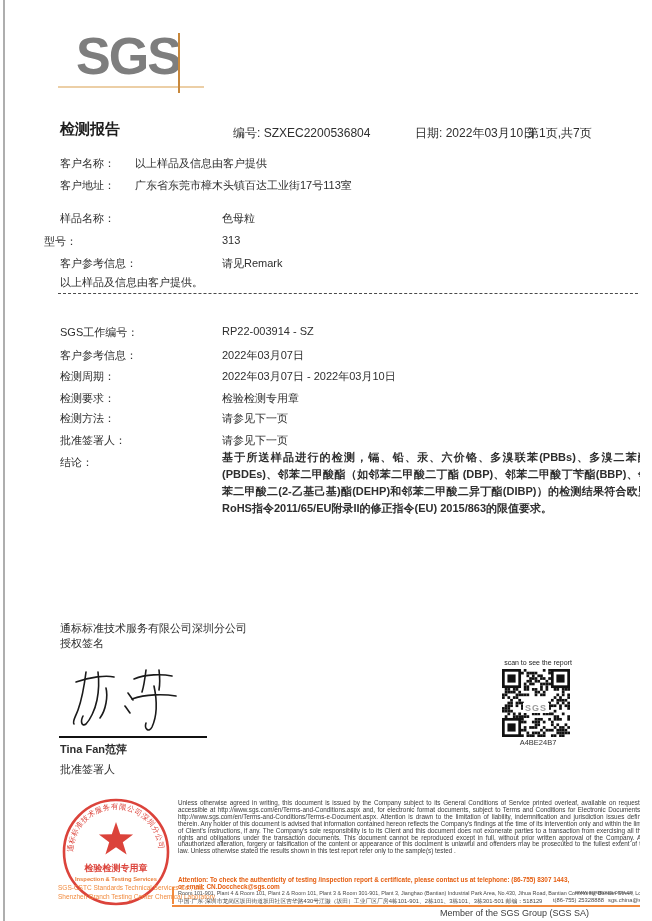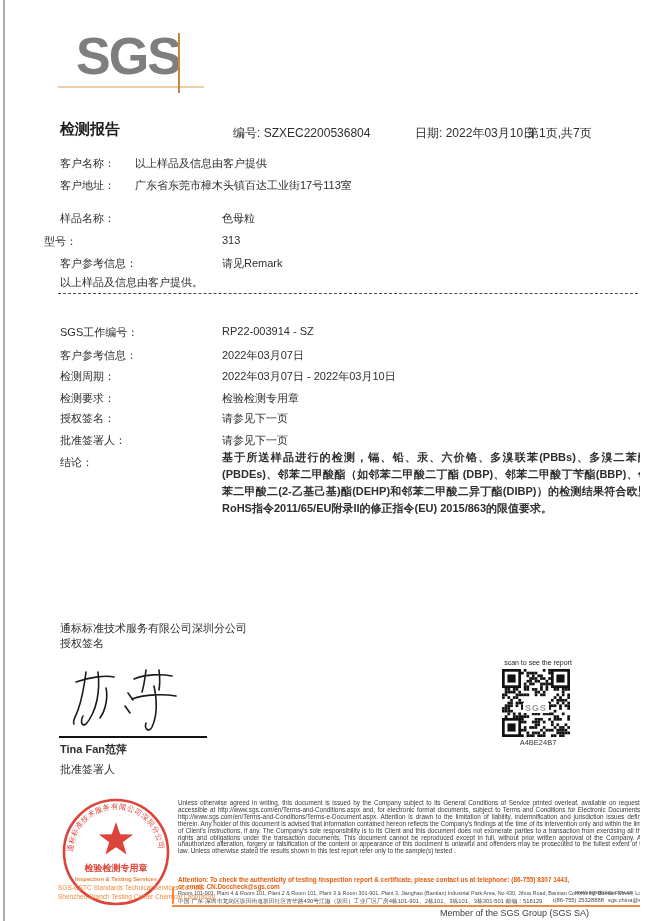--- a/index.html
+++ b/index.html
@@ -82,21 +82,21 @@
   <div class="abs dash-sep"></div>
 
   <div class="abs lbl" style="left:60px;top:325px">SGS工作编号：</div>
   <div class="abs val" style="left:222px;top:325px">RP22-003914 - SZ</div>
   <div class="abs lbl" style="left:60px;top:348px">客户参考信息：</div>
   <div class="abs val" style="left:222px;top:348px">2022年03月07日</div>
   <div class="abs lbl" style="left:60px;top:369px">检测周期：</div>
   <div class="abs val" style="left:222px;top:369px">2022年03月07日 - 2022年03月10日</div>
   <div class="abs lbl" style="left:60px;top:391px">检测要求：</div>
   <div class="abs val" style="left:222px;top:391px">检验检测专用章</div>
-  <div class="abs lbl" style="left:60px;top:411px">授权签名：</div>
+  <div class="abs lbl" style="left:60px;top:411px">检测方法：</div>
   <div class="abs val" style="left:222px;top:411px">请参见下一页</div>
   <div class="abs lbl" style="left:60px;top:433px">批准签署人：</div>
   <div class="abs val" style="left:222px;top:433px">请参见下一页</div>
 
   <div class="abs lbl" style="left:60px;top:455px">结论：</div>
   <div class="abs concl">基于所送样品进行的检测，镉、铅、汞、六价铬、多溴联苯(PBBs)、多溴二苯醚(PBDEs)、邻苯二甲酸酯（如邻苯二甲酸二丁酯 (DBP)、邻苯二甲酸丁苄酯(BBP)、邻苯二甲酸二(2-乙基己基)酯(DEHP)和邻苯二甲酸二异丁酯(DIBP)）的检测结果符合欧盟RoHS指令2011/65/EU附录II的修正指令(EU) 2015/863的限值要求。</div>
 
   <div class="abs lbl" style="left:60px;top:621px">通标标准技术服务有限公司深圳分公司</div>
   <div class="abs lbl" style="left:60px;top:636px">授权签名</div>
 

